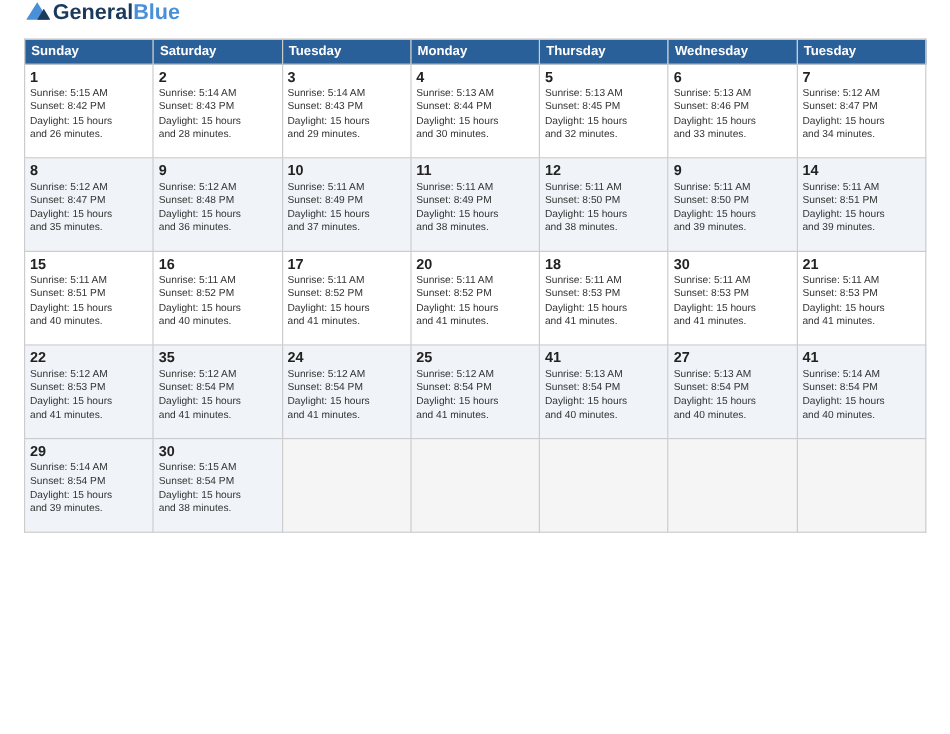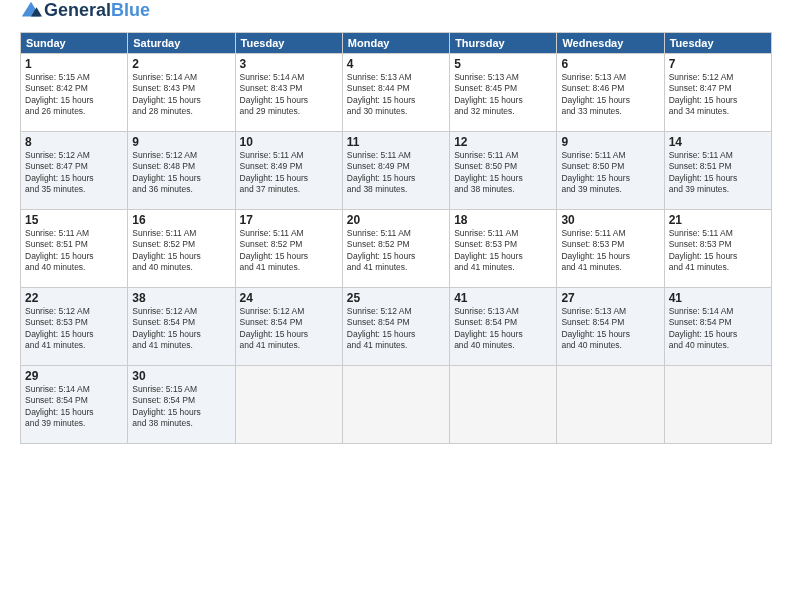--- a/index.html
+++ b/index.html
@@ -284,21 +284,21 @@
         </tr>
         <tr>
           <td>
             <span class="day-num">22</span>
             <div class="day-info" style="white-space: pre-line;">Sunrise: 5:12 AM
 Sunset: 8:53 PM
 Daylight: 15 hours
 and 41 minutes.</div>
           </td>
           <td>
-            <span class="day-num">38</span>
+            <span class="day-num">35</span>
             <div class="day-info" style="white-space: pre-line;">Sunrise: 5:12 AM
 Sunset: 8:54 PM
 Daylight: 15 hours
 and 41 minutes.</div>
           </td>
           <td>
             <span class="day-num">24</span>
             <div class="day-info" style="white-space: pre-line;">Sunrise: 5:12 AM
 Sunset: 8:54 PM
 Daylight: 15 hours

